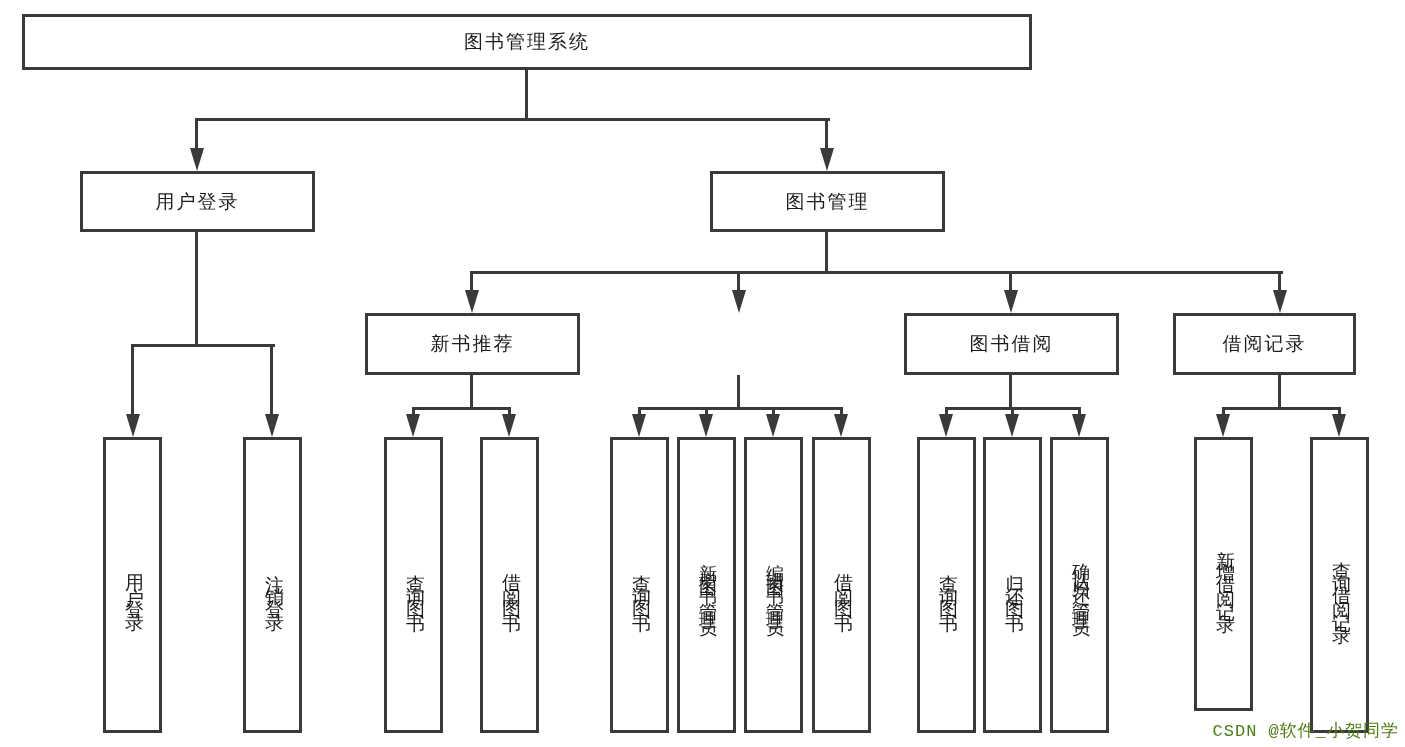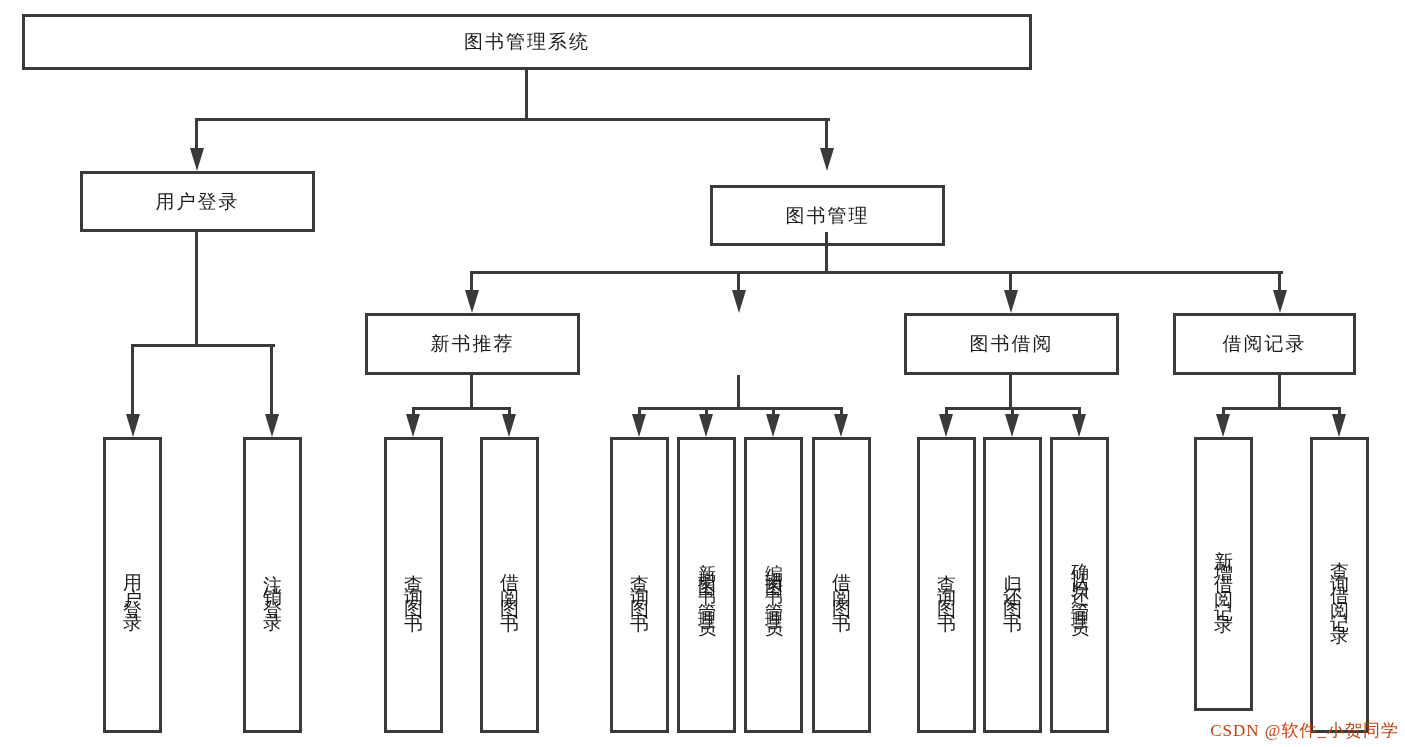--- a/index.html
+++ b/index.html
@@ -1,18 +1,18 @@
 <!DOCTYPE html>
 <html><head>
 <meta charset="utf-8">
 <style>
   html,body { margin:0; padding:0; background:#ffffff; }
   .canvas {
     position:relative; width:1405px; height:747px; background:#ffffff;
-    font-family:Liberation Serif, serif; overflow:hidden;
+    font-family:Liberation Mono, monospace; overflow:hidden;
   }
   .box {
     position:absolute; box-sizing:border-box;
     border:3px solid #3a3a3a; background:#ffffff;
     display:flex; align-items:center; justify-content:center;
     color:#1c1c1c;
   }
   .box.h span { font-size:19px; letter-spacing:2px; white-space:nowrap; }
   .box.v span {
     writing-mode:vertical-rl; text-orientation:mixed;
@@ -22,21 +22,21 @@
   .vl, .hl { position:absolute; background:#3a3a3a; }
   .vl { width:3px; }
   .hl { height:3px; }
   .ah {
     position:absolute; width:0; height:0;
     border-left:7px solid transparent; border-right:7px solid transparent;
     border-top:23px solid #3a3a3a;
   }
   .watermark {
     position:absolute; top:719px; right:6px;
-    color:#c2410c; font-size:17px; letter-spacing:1px; white-space:nowrap;
+    color:#4d7c0f; font-size:17px; letter-spacing:1px; white-space:nowrap;
   }
 </style>
 </head>
 <body>
 
 <div class="canvas">
 
   <div class="box h" style="left:22px; top:14px; width:1010px; height:56px;">
     <span>图书管理系统</span>
   </div>
@@ -44,21 +44,21 @@
   <div class="vl" style="left:525px; top:70px; height:51px;"></div>
   <div class="hl" style="left:195px; top:118px; width:635px;"></div>
   <div class="vl" style="left:195px; top:118px; height:30px;"></div>
   <div class="ah" style="left:190px; top:148px;"></div>
   <div class="vl" style="left:825px; top:118px; height:30px;"></div>
   <div class="ah" style="left:820px; top:148px;"></div>
 
   <div class="box h" style="left:80px; top:171px; width:235px; height:61px;">
     <span>用户登录</span>
   </div>
-  <div class="box h" style="left:710px; top:185px; width:235px; height:61px;">
+  <div class="box h" style="left:710px; top:171px; width:235px; height:61px;">
     <span>图书管理</span>
   </div>
 
   <div class="vl" style="left:195px; top:232px; height:115px;"></div>
   <div class="hl" style="left:131px; top:344px; width:144px;"></div>
   <div class="vl" style="left:131px; top:344px; height:70px;"></div>
   <div class="ah" style="left:126px; top:414px;"></div>
   <div class="vl" style="left:270px; top:344px; height:70px;"></div>
   <div class="ah" style="left:265px; top:414px;"></div>
 

